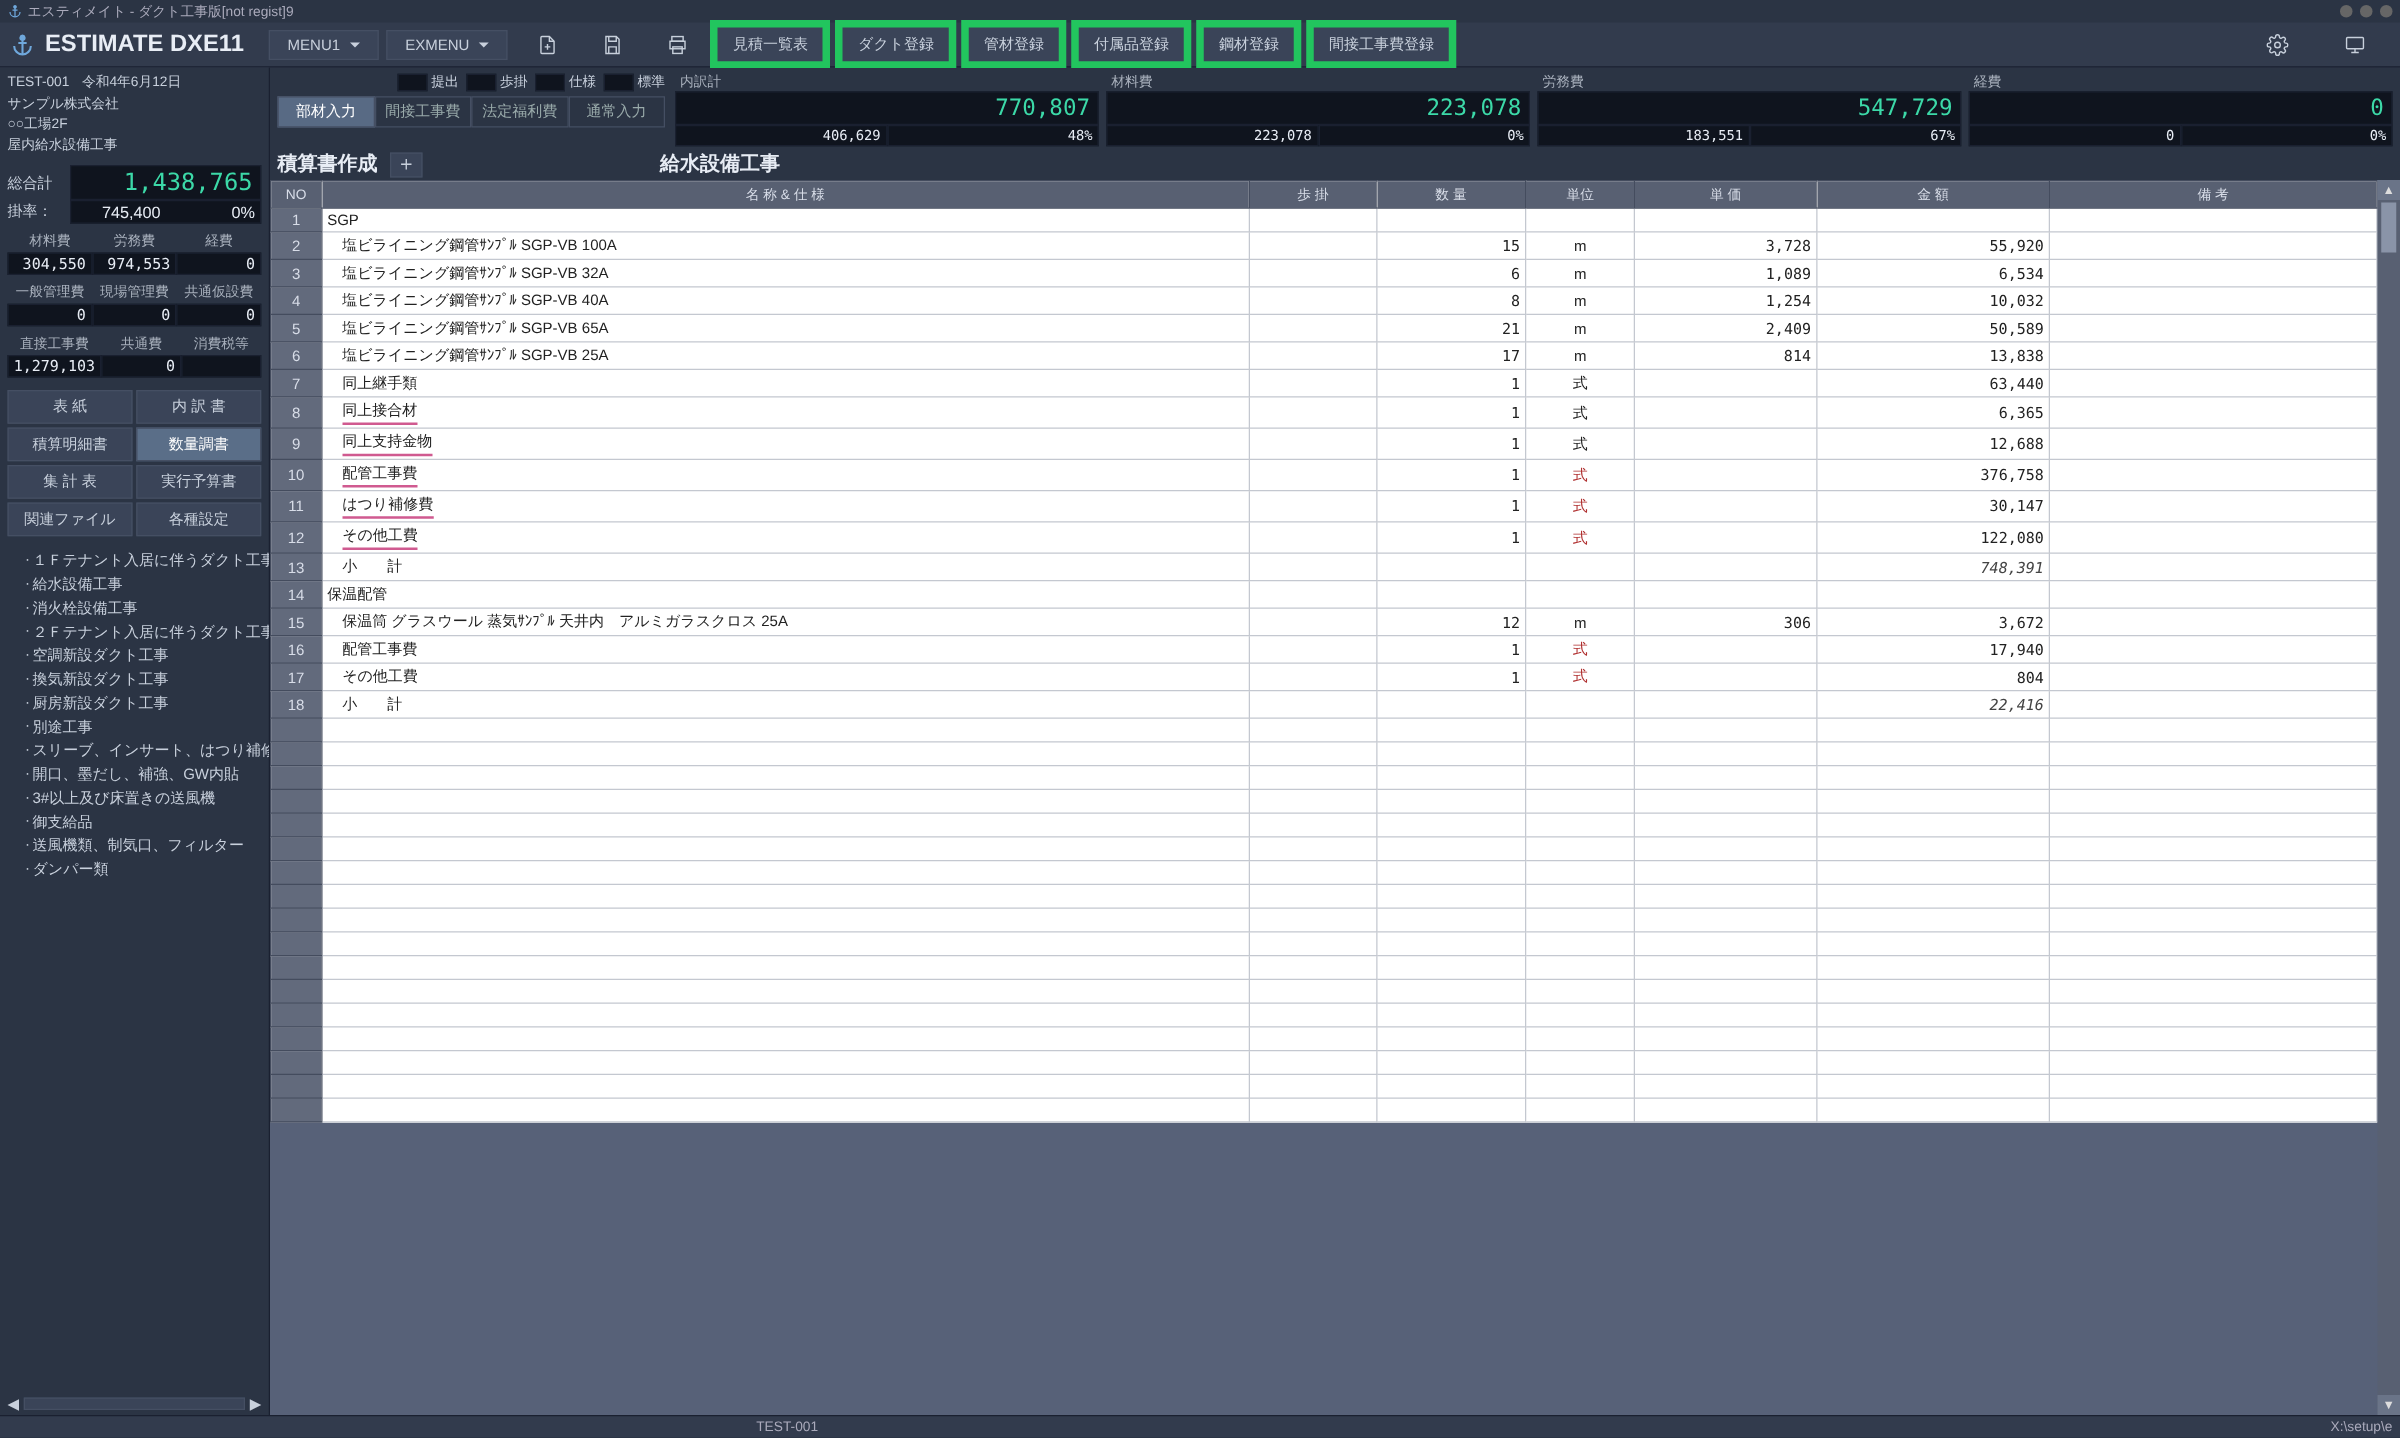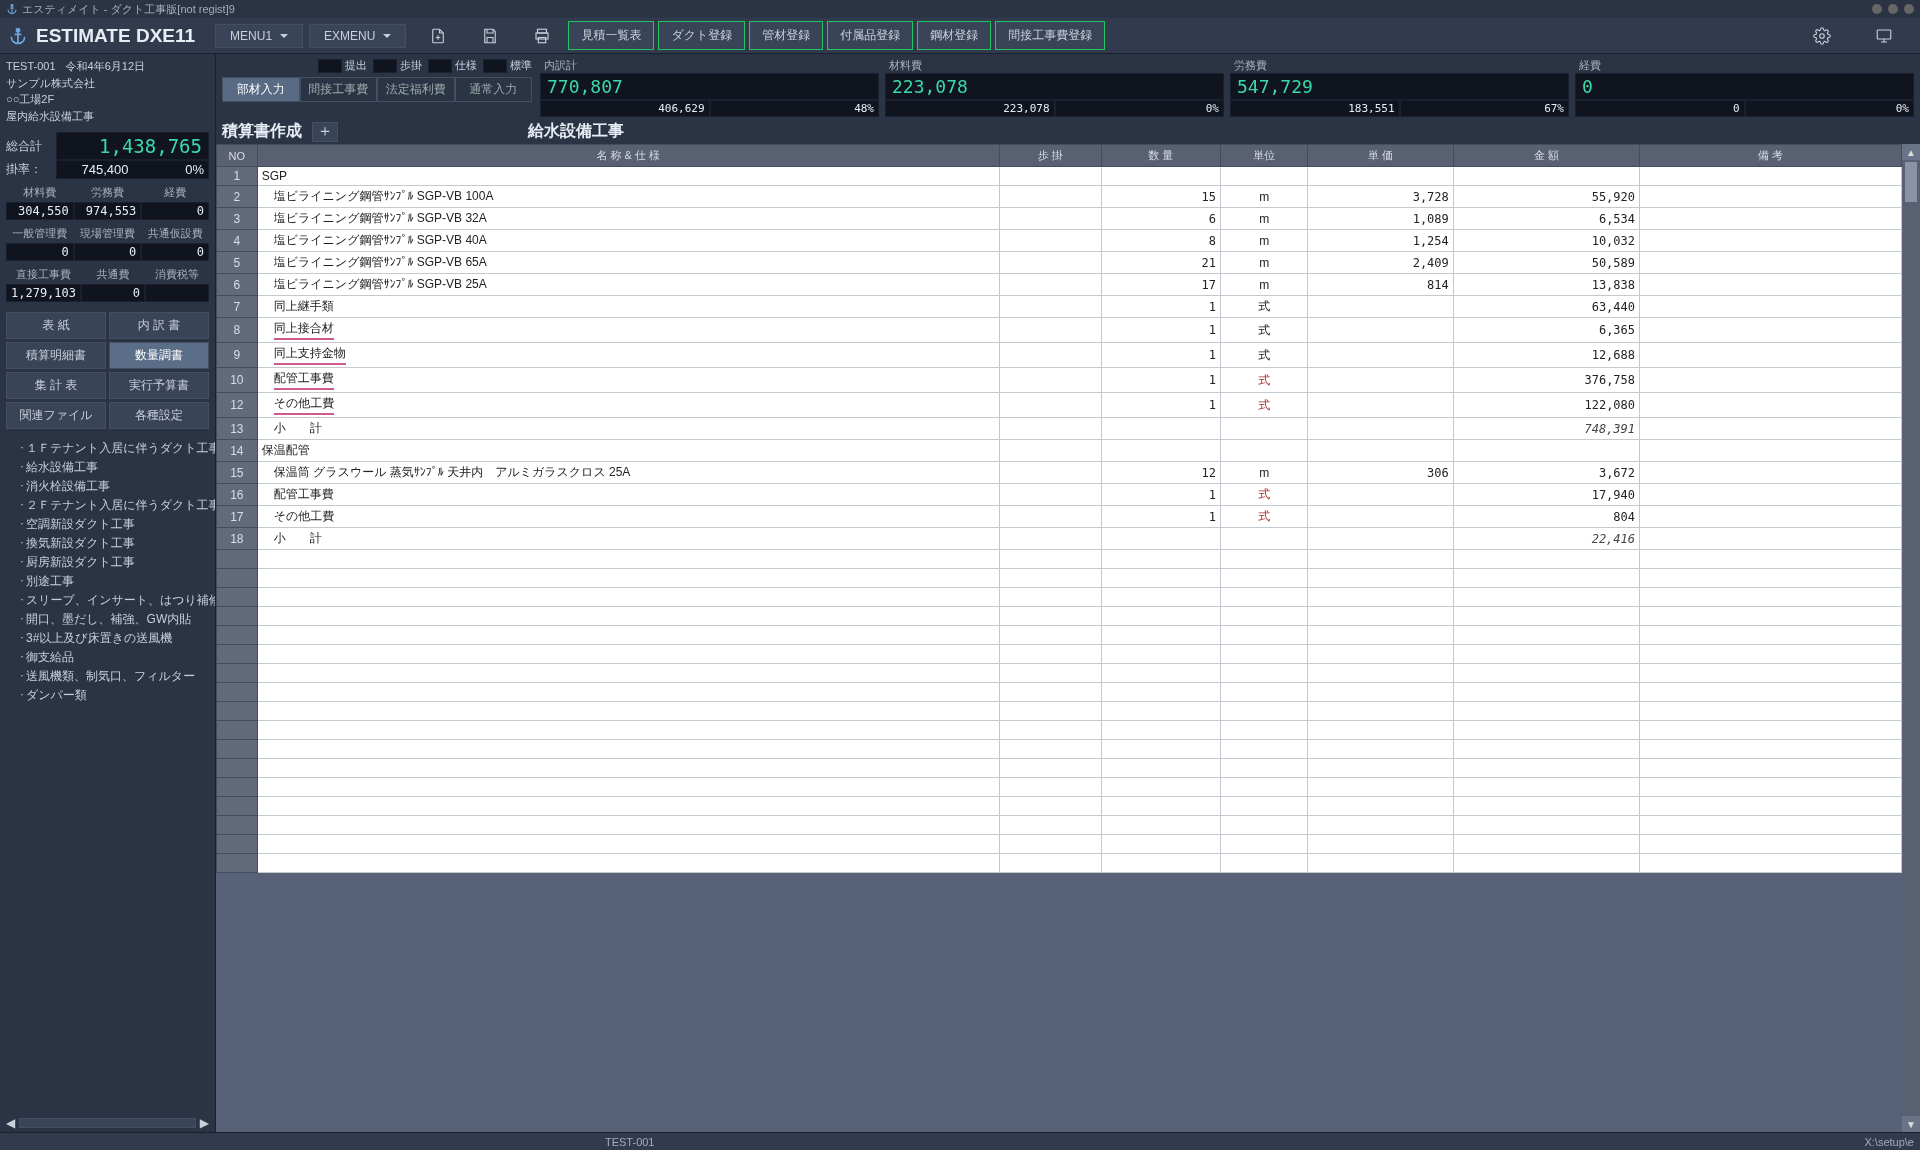--- a/index.html
+++ b/index.html
@@ -9,21 +9,21 @@
 .titlebar .anchor-icon { width: 12px; height: 12px; margin-right: 4px; color: #6fa8dc; }
 .titlebar .wincontrols { margin-left: auto; display: flex; gap: 6px; }
 .titlebar .wincontrols span { width: 10px; height: 10px; border-radius: 50%; background: #666; }
 
 .toolbar { height: 36px; background: #323b4d; display: flex; align-items: center; border-bottom: 1px solid #1a2030; }
 .toolbar .logo { width: 20px; height: 20px; margin: 0 8px; color: #6fa8dc; }
 .toolbar .app-title { font-size: 19px; font-weight: 600; color: #e8edf5; margin-right: 20px; }
 .toolbar .menu-btn { background: #3a4458; border: 1px solid #454f63; color: #c8d0dc; padding: 4px 14px; margin-right: 6px; font-size: 12px; display: flex; align-items: center; gap: 8px; cursor: pointer; }
 .toolbar .menu-btn .caret { border: 4px solid transparent; border-top-color: #c8d0dc; margin-top: 4px; }
 .toolbar .icon-btn { width: 32px; height: 28px; display: flex; align-items: center; justify-content: center; margin: 0 10px; cursor: pointer; color: #c8d0dc; }
-.toolbar .nav-btn { background: #3a4458; border: 1px solid #22c55e; color: #c8d0dc; padding: 5px 12px; margin-right: 4px; font-size: 12px; cursor: pointer; }
+.toolbar .nav-btn { background: #3a4458; border: 6px solid #22c55e; color: #c8d0dc; padding: 5px 12px; margin-right: 4px; font-size: 12px; cursor: pointer; }
 .toolbar .right-icons { margin-left: auto; display: flex; gap: 10px; padding-right: 10px; }
 
 .main { display: flex; height: calc(100% - 18px - 36px - 18px); }
 
 .sidebar { width: 216px; background: #2b3444; border-right: 1px solid #1a2030; display: flex; flex-direction: column; }
 .meta { padding: 4px 6px; font-size: 11px; color: #c8d0dc; line-height: 1.5; }
 .meta .id-date { display:flex; gap: 10px;}
 .summary-block { padding: 4px 6px; }
 .sum-row { display: flex; align-items: center; }
 .sum-row .lab { font-size: 12px; color: #c8d0dc; width: 50px; }
@@ -49,21 +49,21 @@
 .tag-row .tag { display:flex; align-items:center; gap:3px;}
 .tag-row .sw { width: 24px; height: 14px; background: #0f141e; border: 1px solid #1a2030; }
 .tag-row .lab { font-size: 11px; color: #c8d0dc; }
 .tab-row { display: flex; }
 .tab-row button { flex: 1; background: #2b3444; border: 1px solid #454f63; color: #9aa; padding: 3px 0; font-size: 12px; cursor: pointer; }
 .tab-row button.active { background: #586a84; color: #fff; }
 
 .kpis { flex: 1; display: flex; gap: 6px; }
 .kpi { flex: 1; display: flex; flex-direction: column; }
 .kpi .lab { font-size: 11px; color: #a8b0bc; padding-left: 4px; }
-.kpi .big { background: #0f141e; border: 1px solid #1a2030; text-align: left; font-family: monospace; color: #3cd9a8; font-size: 18px; padding: 2px 6px; }
+.kpi .big { background: #0f141e; border: 1px solid #1a2030; text-align: right; font-family: monospace; color: #3cd9a8; font-size: 18px; padding: 2px 6px; }
 .kpi .sub { display: flex; }
 .kpi .sub span { flex:1; background: #0f141e; border: 1px solid #1a2030; text-align: right; font-family: monospace; font-size: 11px; padding: 1px 4px; color: #e8edf5; }
 
 .sheet-head { display: flex; align-items: center; padding: 2px 6px; gap: 10px; }
 .sheet-head .title { font-size: 16px; font-weight: 600; color: #e8edf5; }
 .sheet-head .plus { width: 26px; height: 20px; background: #3a4458; border: 1px solid #454f63; display:flex;align-items:center;justify-content:center; cursor:pointer; font-size:16px; color:#c8d0dc;}
 .sheet-head .section { margin-left: 180px; font-size: 16px; font-weight: 600; color: #e8edf5; }
 
 .grid-wrap { flex: 1; display: flex; background: #576178; position:relative;}
 .grid { flex: 1; overflow: auto; }
@@ -466,20 +466,30 @@
                 <td class="no">10</td>
                 <td class="name">　<span class="underline-pink">配管工事費</span></td>
                 <td class="r"></td>
                 <td class="r">1</td>
                 <td class="unit-red">式</td>
                 <td class="r"></td>
                 <td class="r">376,758</td>
                 <td></td>
               </tr>
               <tr>
+                <td class="no">11</td>
+                <td class="name">　<span class="underline-pink">はつり補修費</span></td>
+                <td class="r"></td>
+                <td class="r">1</td>
+                <td class="unit-red">式</td>
+                <td class="r"></td>
+                <td class="r">30,147</td>
+                <td></td>
+              </tr>
+              <tr>
                 <td class="no">12</td>
                 <td class="name">　<span class="underline-pink">その他工費</span></td>
                 <td class="r"></td>
                 <td class="r">1</td>
                 <td class="unit-red">式</td>
                 <td class="r"></td>
                 <td class="r">122,080</td>
                 <td></td>
               </tr>
               <tr>

